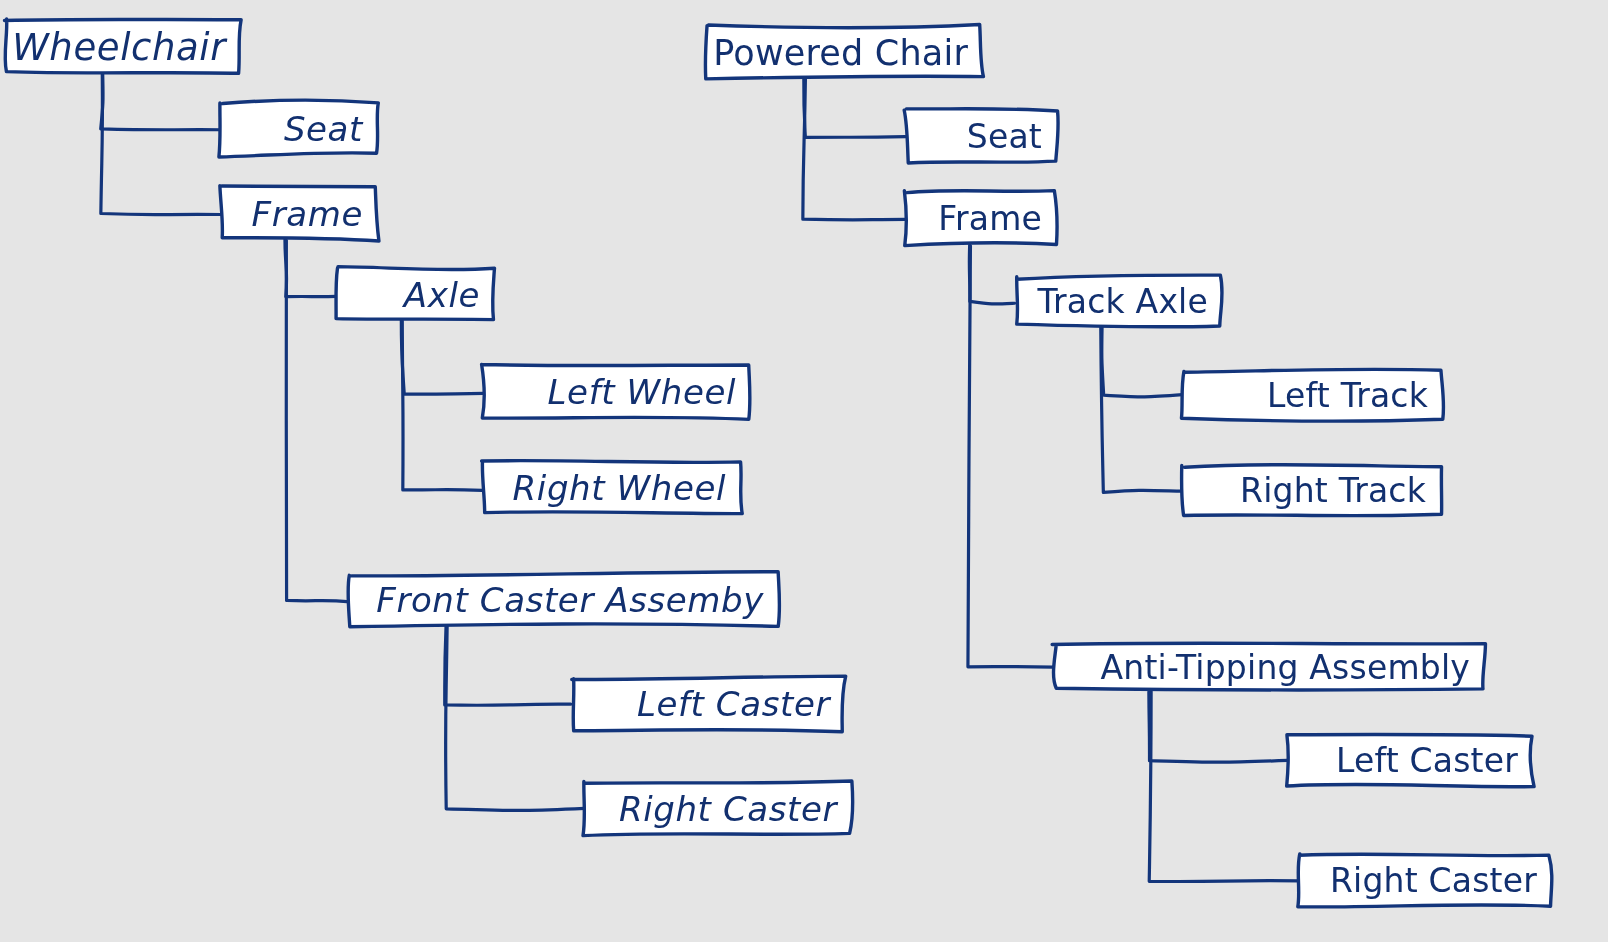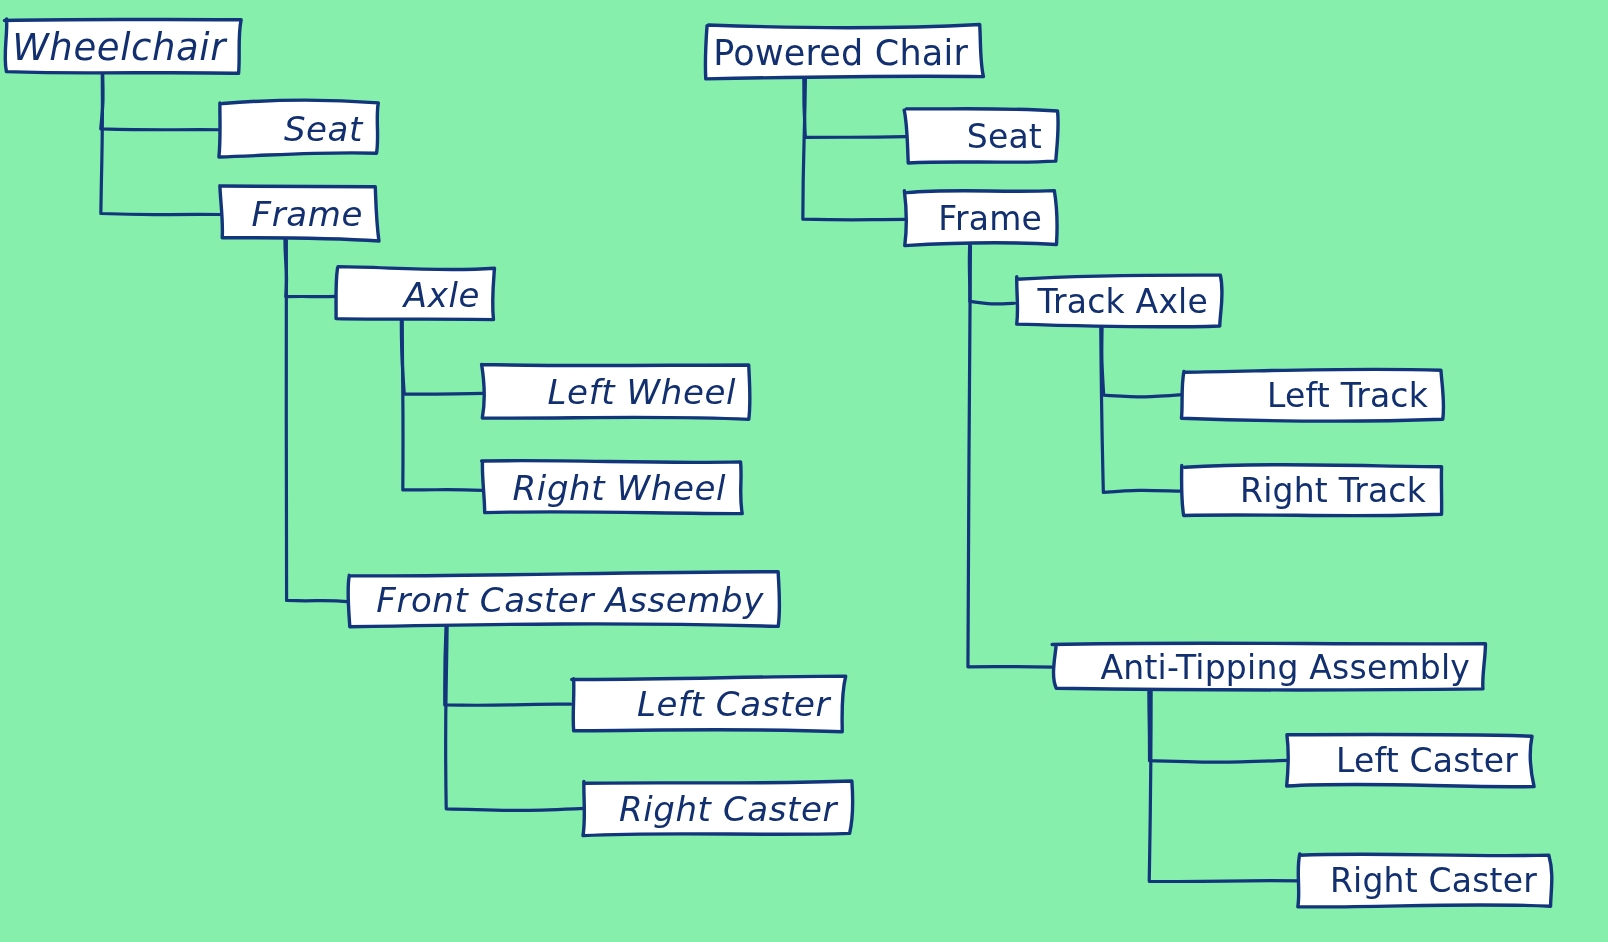--- a/index.html
+++ b/index.html
@@ -5,21 +5,21 @@
 <style>
   html, body {
     margin: 0;
     padding: 0;
     background: #ffffff;
   }
   #canvas-root {
     position: relative;
     width: 1608px;
     height: 942px;
-    background: #86efac;
+    background: #e5e5e5;
     overflow: hidden;
     font-family: "DejaVu Sans", sans-serif;
   }
   svg#diagram {
     position: absolute;
     left: 0;
     top: 0;
     width: 1608px;
     height: 942px;
     display: block;

